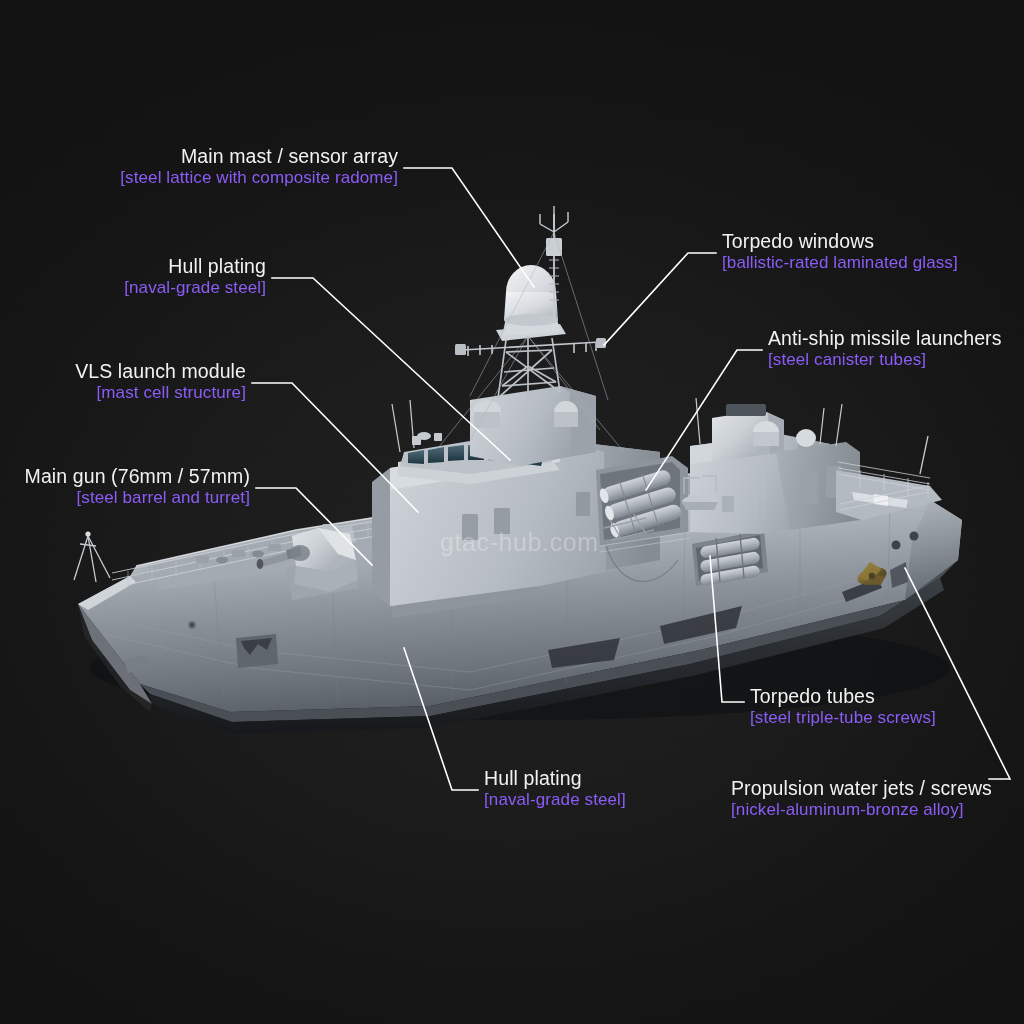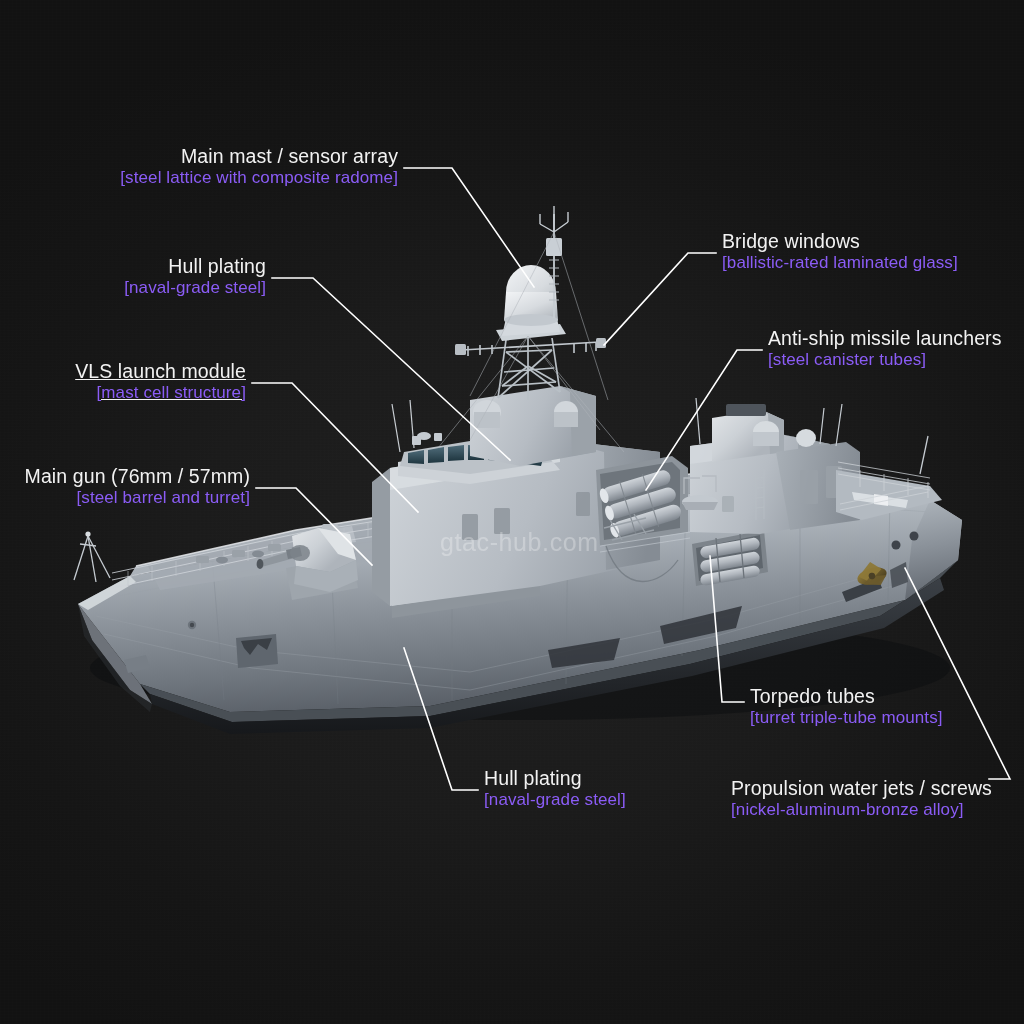--- a/index.html
+++ b/index.html
@@ -523,39 +523,39 @@
 
   <div id="labels">
       <div class="label ralign" style="top: 145px; left: 0px; width: 398px;">
         <div class="l1">Main mast / sensor array</div>
         <div class="l2">[steel lattice with composite radome]</div>
       </div>
       <div class="label ralign" style="top: 255px; left: 0px; width: 266px;">
         <div class="l1">Hull plating</div>
         <div class="l2">[naval-grade steel]</div>
       </div>
-      <div class="label ralign" style="top: 360px; left: 0px; width: 246px; text-decoration: underline;">
+      <div class="label ralign" style="top: 360px; left: 0px; width: 246px;">
         <div class="l1">VLS launch module</div>
         <div class="l2">[mast cell structure]</div>
       </div>
       <div class="label ralign" style="top: 465px; left: 0px; width: 250px;">
         <div class="l1">Main gun (76mm / 57mm)</div>
         <div class="l2">[steel barrel and turret]</div>
       </div>
       <div class="label lalign" style="top: 230px; left: 722px;">
-        <div class="l1">Bridge windows</div>
+        <div class="l1">Torpedo windows</div>
         <div class="l2">[ballistic-rated laminated glass]</div>
       </div>
       <div class="label lalign" style="top: 327px; left: 768px;">
         <div class="l1">Anti-ship missile launchers</div>
         <div class="l2">[steel canister tubes]</div>
       </div>
       <div class="label lalign" style="top: 685px; left: 750px;">
         <div class="l1">Torpedo tubes</div>
-        <div class="l2">[turret triple-tube mounts]</div>
+        <div class="l2">[steel triple-tube screws]</div>
       </div>
       <div class="label lalign" style="top: 777px; left: 731px;">
         <div class="l1">Propulsion water jets / screws</div>
         <div class="l2">[nickel-aluminum-bronze alloy]</div>
       </div>
       <div class="label lalign" style="top: 767px; left: 484px;">
         <div class="l1">Hull plating</div>
         <div class="l2">[naval-grade steel]</div>
       </div>
     </div>

